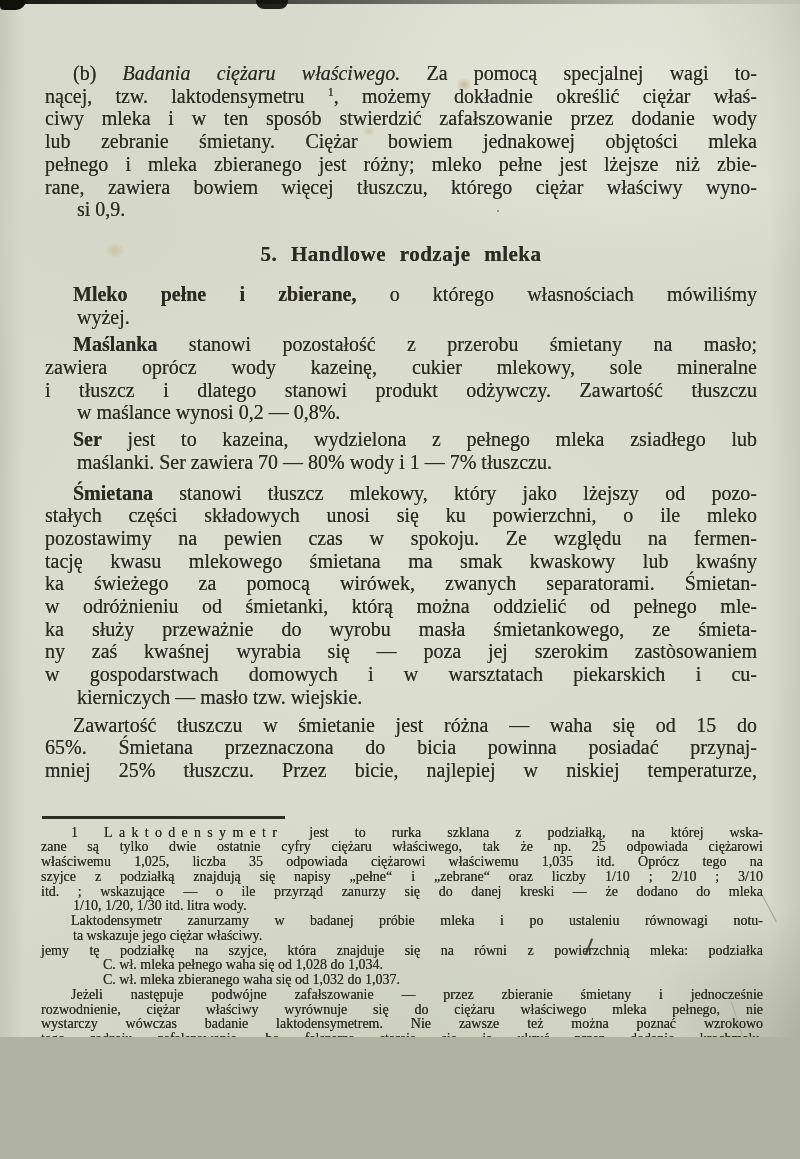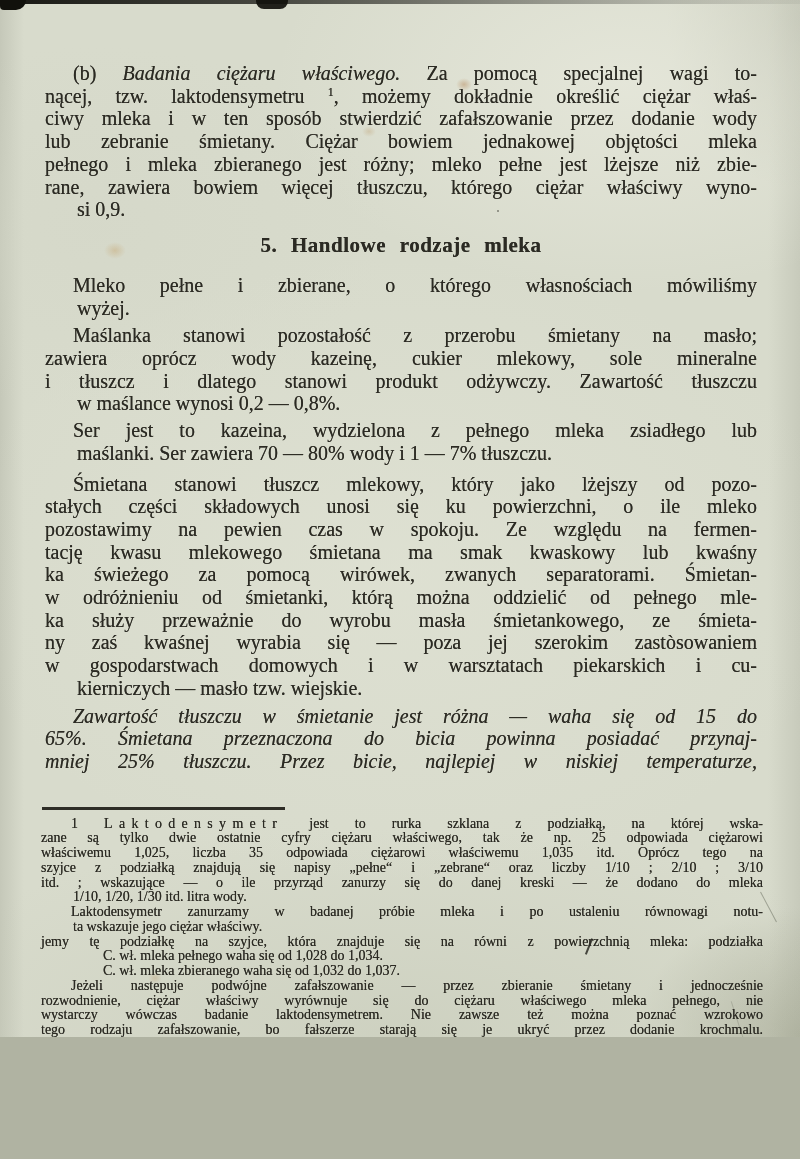--- a/index.html
+++ b/index.html
@@ -38,32 +38,32 @@
   .mark-crease2{position:absolute;left:740px;top:1000px;width:1px;height:60px;background:rgba(120,123,108,0.35);transform:rotate(-18deg);}
 
   
   .content{position:absolute;left:45px;top:0;width:712px;}
   .para{margin:0;}
   .ln{text-align:justify;text-align-last:justify;font-size:20px;line-height:22.7px;
       text-shadow:0 0 0.5px rgba(43,42,35,0.75);}
   .ln.end{text-align-last:left;margin-left:32px;}
   .ln.first{text-indent:28px;}
   .i{font-style:italic;}
-  .b{font-weight:normal;}
+  .b{font-weight:bold;}
   .sup{font-size:12px;vertical-align:7px;line-height:0;}
   .sp{letter-spacing:0.45em;}
 
   [data-name="para-badania"]{margin-top:62px;}
-  .heading{margin:12px 0 17px 0;text-align:center;font-weight:bold;font-size:21px;
+  .heading{margin:21px 0 17px 0;text-align:center;font-weight:bold;font-size:21px;
       line-height:24px;word-spacing:0.38em;letter-spacing:0.5px;
       text-shadow:0 0 0.5px rgba(43,42,35,0.8);}
   [data-name="para-maslanka"]{margin-top:5px;}
   [data-name="para-ser"]{margin-top:4px;}
   [data-name="para-smietana"]{margin-top:8px;}
-  [data-name="para-zawartosc"]{margin-top:5px;font-style:italic;}
+  [data-name="para-zawartosc"]{margin-top:5px;}
 
   .fnrule{margin:34px 0 0 -3px;width:243px;height:3px;background:#2e2d26;}
   .footnote{margin:7px -6px 0 -4px;font-weight:400;letter-spacing:0;}
   .footnote .ln{font-size:14px;line-height:14.75px;text-shadow:0 0 0.4px rgba(35,34,28,0.8);}
   .footnote .ln.first{text-indent:30px;}
 
   .wm{position:absolute;left:50px;top:1040px;width:706px;
     font-family:"DejaVu Sans","Liberation Sans",sans-serif;font-weight:700;
     font-size:60px;line-height:62px;letter-spacing:2px;transform:scaleX(1.04);transform-origin:left;
     color:rgba(248,250,242,0.5);

